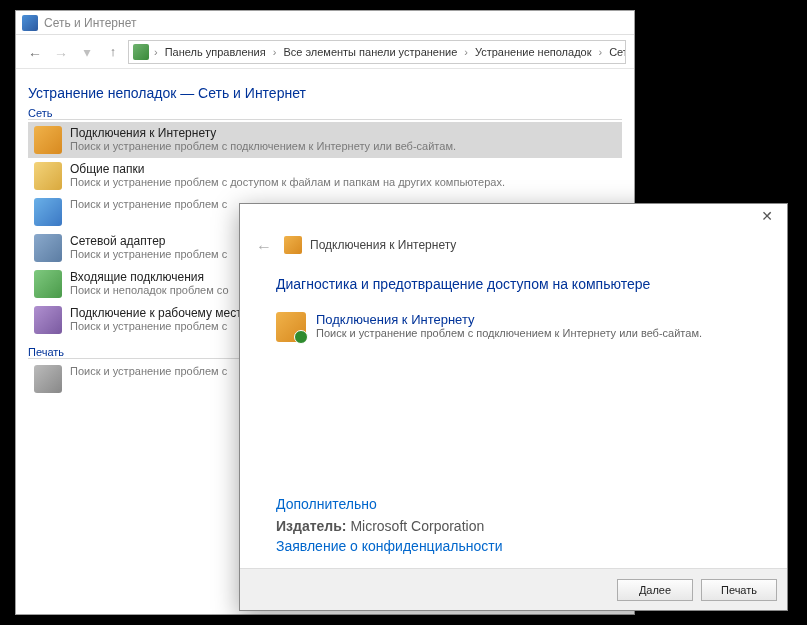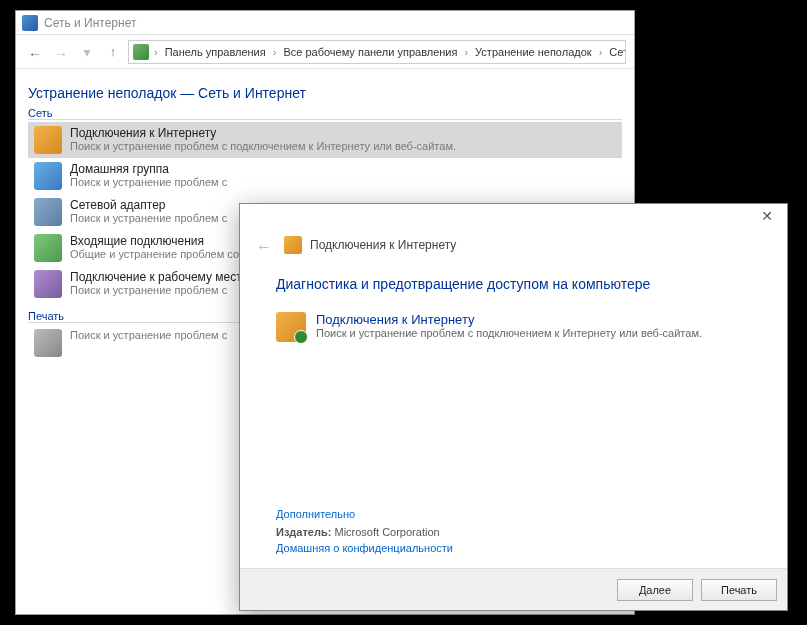--- a/index.html
+++ b/index.html
@@ -187,21 +187,21 @@
       content:"";position:absolute;right:-2px;bottom:-2px;
       width:12px;height:12px;background:#2e8b2e;border-radius:50%;
       border:1px solid #fff;
     }
     .dlg-item-title { color:#003399; font-size:13px; }
     .dlg-item-desc { color:#666; font-size:11px; }
     .dlg-links {
       position:absolute;
       left:36px;
       bottom: 14px;
-      font-size:11px;
+      font-size:14px;
     }
     .dlg-links a, .link { color:#0066cc; text-decoration:none; display:inline-block;}
     .dlg-pub { color:#555; margin: 6px 0 4px 0; }
     .dlg-pub-label{color:#555;font-weight:bold;}
     .dialog-footer {
       height: 42px;
       border-top:1px solid #ddd;
       background:#f0f0f0;
       display:flex;
       justify-content:flex-end;
@@ -231,63 +231,69 @@
   <div class="navbar">
     <div class="nav-arrow">←</div>
     <div class="nav-arrow disabled">→</div>
     <div class="nav-arrow disabled">▾</div>
     <div class="nav-arrow nav-up">↑</div>
     <div class="addressbar">
       <span class="addr-icon"></span>
       <span class="addr-sep">›</span>
       <span class="addr-seg">Панель управления</span>
       <span class="addr-sep">›</span>
-      <span class="addr-seg">Все рабочему панели управления</span>
+      <span class="addr-seg">Все элементы панели устранение</span>
       <span class="addr-sep">›</span>
       <span class="addr-seg">Устранение неполадок</span>
       <span class="addr-sep">›</span>
       <span class="addr-seg">Сеть и Интернет</span>
     </div>
   </div>
 
   <div class="content">
     <div class="page-heading">Устранение неполадок — Сеть и Интернет</div>
 
     <div class="section-label">Сеть</div>
 
     <div class="trouble-item selected">
       <div class="ti-icon ic-globe"></div>
       <div class="ti-text">
         <div class="ti-title">Подключения к Интернету</div>
         <div class="ti-desc">Поиск и устранение проблем с подключением к Интернету или веб-сайтам.</div>
       </div>
     </div>
 
+    <div class="trouble-item">
+      <div class="ti-icon ic-folder"></div>
+      <div class="ti-text">
+        <div class="ti-title">Общие папки</div>
+        <div class="ti-desc">Поиск и устранение проблем с доступом к файлам и папкам на других компьютерах.</div>
+      </div>
+    </div>
 
     <div class="trouble-item">
       <div class="ti-icon ic-home"></div>
       <div class="ti-text">
-        <div class="ti-title">Домашняя группа</div>
         <div class="ti-desc">Поиск и устранение проблем с</div>
       </div>
     </div>
 
     <div class="trouble-item">
       <div class="ti-icon ic-nic"></div>
       <div class="ti-text">
         <div class="ti-title">Сетевой адаптер</div>
         <div class="ti-desc">Поиск и устранение проблем с</div>
       </div>
     </div>
 
     <div class="trouble-item">
       <div class="ti-icon ic-in"></div>
       <div class="ti-text">
         <div class="ti-title">Входящие подключения</div>
-        <div class="ti-desc">Общие и устранение проблем со</div>
+        <div class="ti-desc">Поиск и неполадок проблем со</div>
       </div>
     </div>
 
     <div class="trouble-item">
       <div class="ti-icon ic-work"></div>
       <div class="ti-text">
         <div class="ti-title">Подключение к рабочему месту</div>
         <div class="ti-desc">Поиск и устранение проблем с</div>
       </div>
     </div>
@@ -321,20 +327,20 @@
         <div class="dlg-item-desc">Поиск и устранение проблем с подключением к Интернету или веб-сайтам.</div>
       </div>
     </div>
 
     <div class="dlg-links">
       <span class="link">Дополнительно</span>
       <div class="dlg-pub">
         <span class="dlg-pub-label">Издатель:</span>
         <span>Microsoft Corporation</span>
       </div>
-      <span class="link">Домашняя о конфиденциальности</span>
+      <span class="link">Заявление о конфиденциальности</span>
     </div>
   </div>
   <div class="dialog-footer">
     <button class="btn">Далее</button>
     <button class="btn">Печать</button>
   </div>
 </div>
 
 </body></html>

